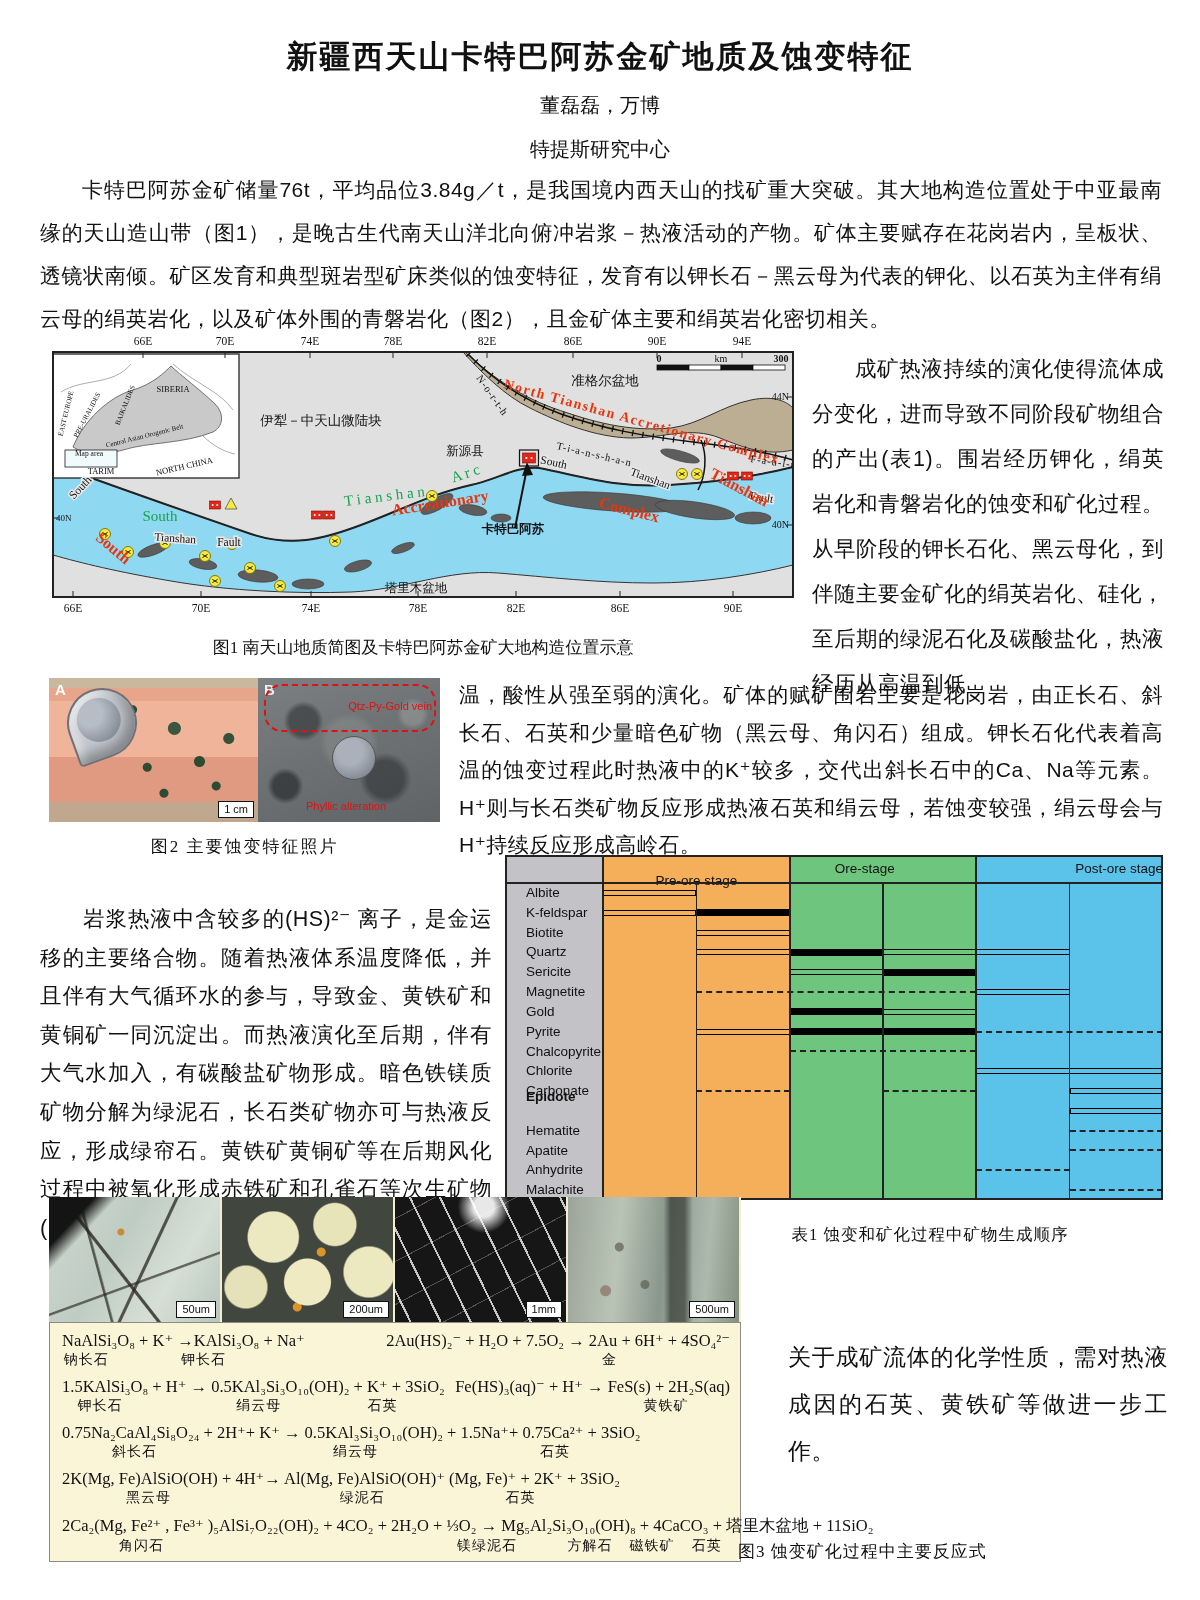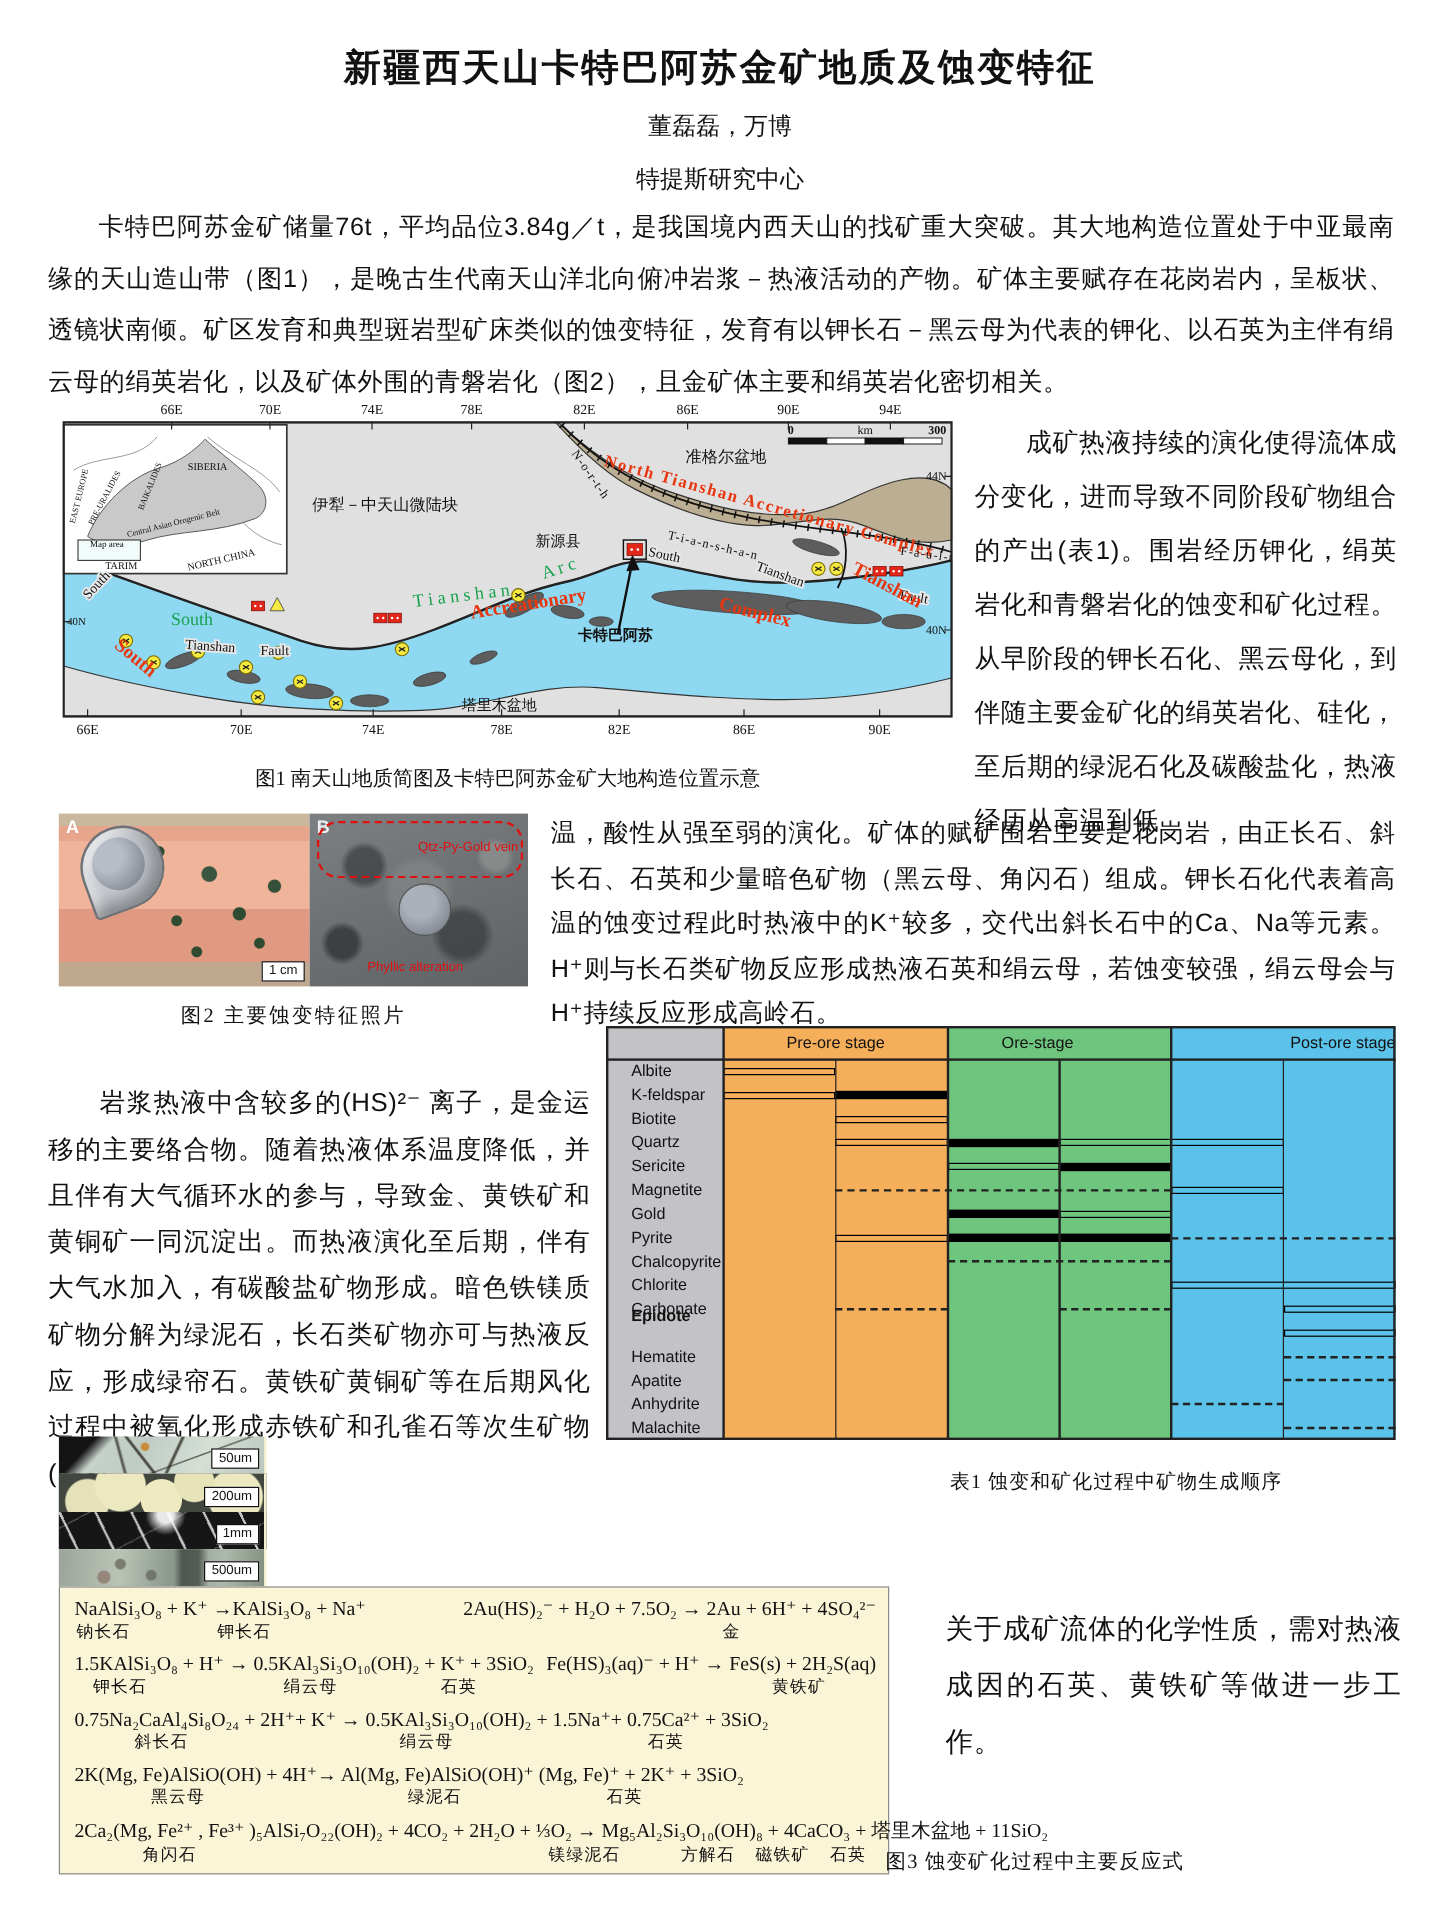--- a/index.html
+++ b/index.html
@@ -59,21 +59,21 @@
         border:1px solid #555;}
   #alt-label{position:absolute;left:48px;bottom:10px;color:#e01111;font-size:11px;white-space:nowrap;}
   #fig2-caption{width:391px;text-align:center;font-size:17px;margin-top:13px;letter-spacing:2px;}
   
   #table1{left:505px;top:855px;width:658px;height:345px;}
   #table1 .cell{position:absolute;box-sizing:border-box;}
   #table1 .hdr{font-size:13.5px;text-align:center;line-height:28px;}
   #table1 .mname{font-size:13.5px;padding-left:21px;line-height:19.8px;white-space:nowrap;}
   #tbl-caption{left:700px;top:1224px;width:460px;text-align:center;font-size:16.5px;letter-spacing:1px;}
   
-  #strip{left:49px;top:1197px;width:692px;height:125px;display:flex;gap:0;flex-direction:column;}
+  #strip{left:49px;top:1197px;width:692px;height:125px;display:flex;gap:0;}
   .strip-photo{position:relative;width:173px;height:125px;overflow:hidden;border-right:2px solid #f4eecf;box-sizing:border-box;}
   .sp1{background:
       linear-gradient(313deg, transparent 0 76%, #141414 84% 100%),
       linear-gradient(52deg, transparent 0 40%, rgba(40,38,30,.8) 40.5% 41.5%, transparent 42%),
       linear-gradient(115deg, transparent 0 55%, rgba(40,38,30,.75) 55.5% 56.5%, transparent 57%),
       linear-gradient(75deg, transparent 0 30%, rgba(40,38,30,.7) 30.5% 31.2%, transparent 32%),
       linear-gradient(160deg, transparent 0 62%, rgba(40,38,30,.65) 62.5% 63.3%, transparent 64%),
       radial-gradient(circle at 42% 28%, #c98a3a 0 3px, transparent 4px),
       linear-gradient(120deg,#cdd8d0 0%,#bfccc4 40%,#d5dfd6 70%,#b9c6bd 100%);}
   .sp2{background:
@@ -357,21 +357,21 @@
     </div>
     <div id="fig2-caption" class="serif">图2 主要蚀变特征照片</div>
   </div>
 
   <div id="para-mid" class="abs para">温，酸性从强至弱的演化。矿体的赋矿围岩主要是花岗岩，由正长石、斜长石、石英和少量暗色矿物（黑云母、角闪石）组成。钾长石化代表着高温的蚀变过程此时热液中的K⁺较多，交代出斜长石中的Ca、Na等元素。H⁺则与长石类矿物反应形成热液石英和绢云母，若蚀变较强，绢云母会与H⁺持续反应形成高岭石。</div>
   <div id="para-left" class="abs para">岩浆热液中含较多的(HS)²⁻ 离子，是金运移的主要络合物。随着热液体系温度降低，并且伴有大气循环水的参与，导致金、黄铁矿和黄铜矿一同沉淀出。而热液演化至后期，伴有大气水加入，有碳酸盐矿物形成。暗色铁镁质矿物分解为绿泥石，长石类矿物亦可与热液反应，形成绿帘石。黄铁矿黄铜矿等在后期风化过程中被氧化形成赤铁矿和孔雀石等次生矿物(图3)。</div>
 
   <div id="table1" class="abs">
       <div class="cell" style="left:0;top:0;width:98px;height:345px;background:#c3c3c7;"></div>
       <div class="cell" style="left:98px;top:0;width:186.66666666666666px;height:345px;background:#f5ae5a;"></div>
-      <div class="cell hdr" style="left:98px;top:0;width:186.66666666666666px;height:28px;">Pre-ore stage</div>
+      <div class="cell hdr" style="left:98px;top:12px;width:186.66666666666666px;height:28px;">Pre-ore stage</div>
       <div class="cell" style="left:284.66666666666663px;top:0;width:186.66666666666666px;height:345px;background:#6ec57d;"></div>
       <div class="cell hdr" style="left:284.66666666666663px;top:0;width:150px;height:28px;">Ore-stage</div>
       <div class="cell" style="left:471.3333333333333px;top:0;width:186.66666666666666px;height:345px;background:#5bc3e9;"></div>
       <div class="cell hdr" style="left:471.3333333333333px;top:0;width:186.66666666666666px;height:28px;text-align:right;">Post-ore stage</div>
       <div class="cell mname" style="left:0;top:28px;width:98px;height:19.8125px;">Albite</div>
       <div class="cell" style="left:98px;top:34.90625px;width:93.33333333333333px;height:6px;border:1.6px solid #000;"></div>
       <div class="cell mname" style="left:0;top:47.8125px;width:98px;height:19.8125px;">K-feldspar</div>
       <div class="cell" style="left:98px;top:54.71875px;width:93.33333333333333px;height:6px;border:1.6px solid #000;"></div>
       <div class="cell" style="left:191.33333333333331px;top:54.21875px;width:93.33333333333333px;height:7px;background:#000;"></div>
       <div class="cell mname" style="left:0;top:67.625px;width:98px;height:19.8125px;">Biotite</div>

